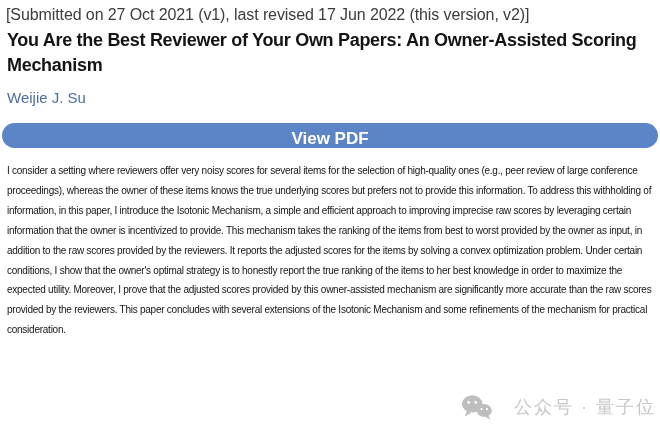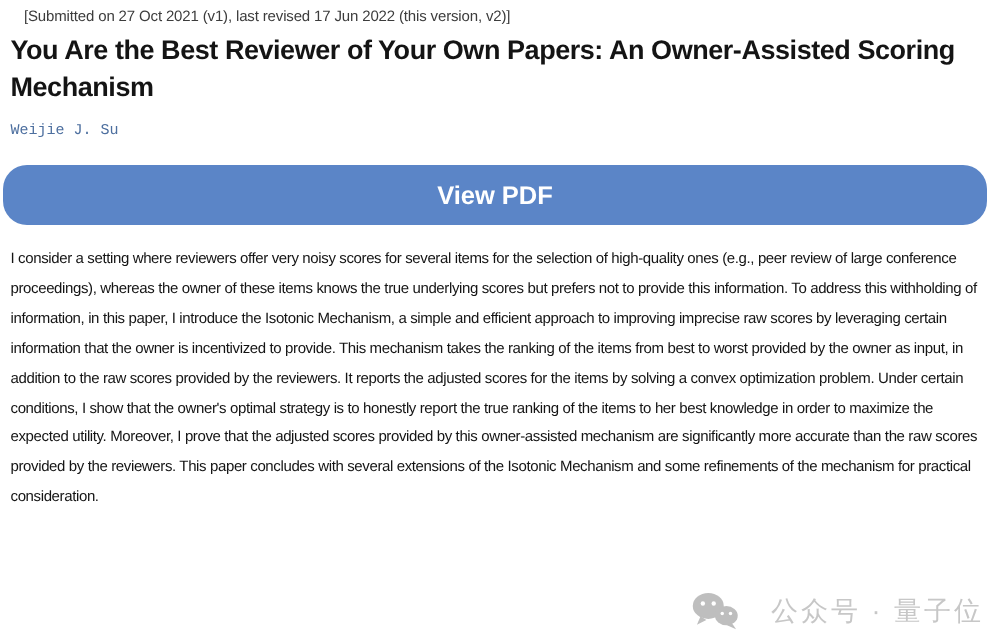--- a/index.html
+++ b/index.html
@@ -14,47 +14,46 @@
   *{margin:0;padding:0;box-sizing:border-box;}
   html,body{background:#fff;}
   body{font-family:"Liberation Sans","DejaVu Sans",sans-serif;}
   .page{
     position:relative;
     width:660px;height:426px;
     background:var(--page-background);
     overflow:hidden;
   }
   .submission-line{
-    padding:6px 8px 0 16px;
-    font-size:10px;
+    padding:6px 8px 0 6px;
+    font-size:16px;
     color:var(--meta-gray);
     letter-spacing:-0.1px;
   }
   .paper-title{
     margin:4px 10px 0 7px;
     font-size:18px;
     font-weight:bold;
     line-height:25px;
     color:var(--text-black);
     letter-spacing:-0.3px;
   }
   .author-link{
     display:inline-block;
     margin:11px 16px 0 7px;
-    font-size:10px;
+    font-size:15px;
     color:var(--link-blue);
     text-decoration:none;
     cursor:pointer;
-    font-family:Liberation Mono, monospace;
   }
   .view-pdf-button{
     display:block;
     margin:16px 2px 0 2px;
     width:calc(100% - 4px);
-    height:40px;
+    height:25px;
     background:var(--button-blue);
     border:none;
     border-radius:16px;
     color:var(--button-text);
     font-family:"Liberation Sans","DejaVu Sans",sans-serif;
     font-size:17px;
     font-weight:bold;
     line-height:31px;
     cursor:pointer;
   }

